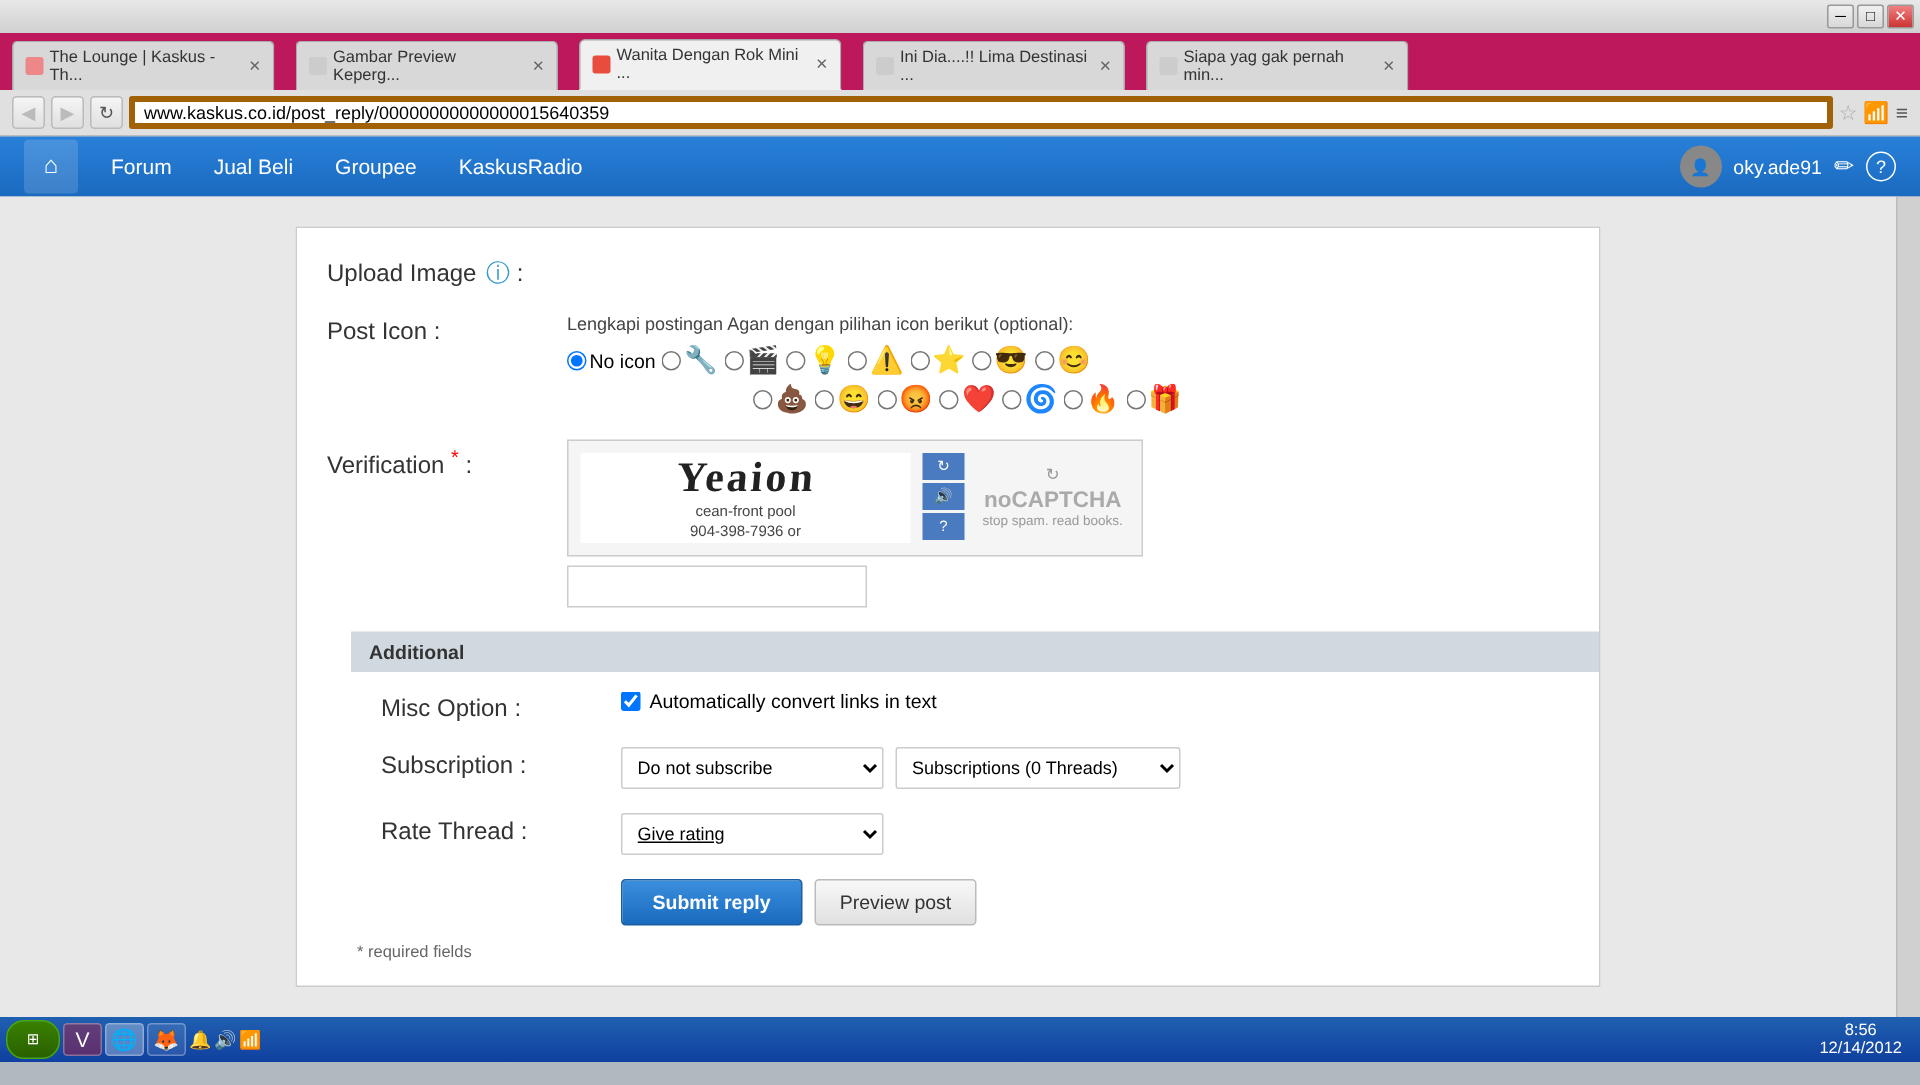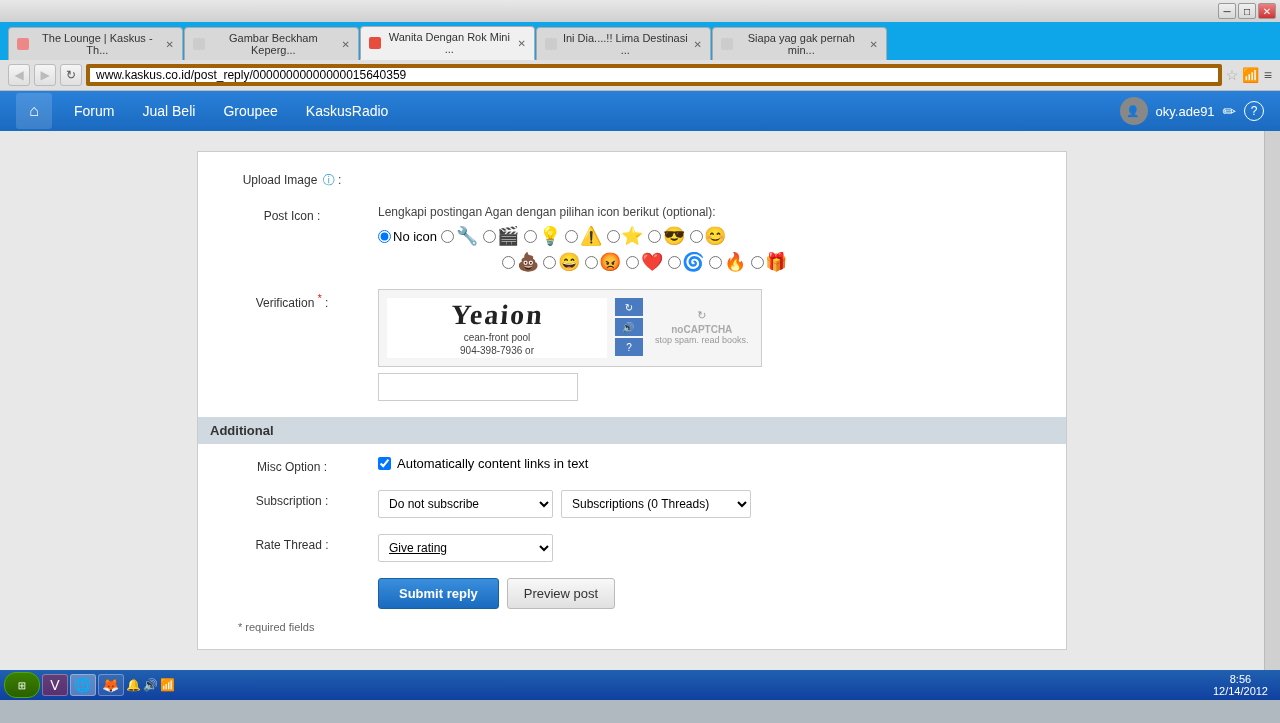--- a/index.html
+++ b/index.html
@@ -2,21 +2,21 @@
 <html><head>
   <meta charset="utf-8">
   <style>
     * { box-sizing: border-box; margin: 0; padding: 0; }
     body { font-family: Arial, Helvetica, sans-serif; font-size: 13px; background: #b0b8c0; }
     .title-bar { height: 22px; background: linear-gradient(to bottom, #e8e8e8, #d0d0d0); display: flex; align-items: center; justify-content: flex-end; padding-right: 4px; gap: 2px; }
     .title-btn { width: 18px; height: 16px; border: 1px solid #999; border-radius: 2px; font-size: 10px; display: flex; align-items: center; justify-content: center; cursor: pointer; background: linear-gradient(to bottom, #f0f0f0, #d8d8d8); }
     .title-btn.close { background: linear-gradient(to bottom, #f08080, #cc3333); color: white; }
 
     
-    .tabs-bar { display: flex; align-items: flex-end; padding: 4px 8px 0; background: #0ea5e9; gap: 1px; text-align: center; }
+    .tabs-bar { display: flex; align-items: flex-end; padding: 4px 8px 0; background: #be185d; gap: 14px; }
     .tab { display: flex; align-items: center; padding: 4px 8px; background: #d8d8d8; border: 1px solid #aaa; border-bottom: none; border-radius: 4px 4px 0 0; font-size: 11px; max-width: 175px; min-width: 100px; cursor: pointer; color: #333; gap: 4px; }
     .tab.active { background: #f0f0f0; border-bottom: 1px solid #f0f0f0; z-index: 1; }
     .tab-close { margin-left: auto; font-size: 10px; color: #666; cursor: pointer; }
     .tab-favicon { width: 12px; height: 12px; background: #ccc; border-radius: 2px; flex-shrink: 0; }
     .tab-favicon.kaskus { background: #e74c3c; }
 
     
     .address-bar { display: flex; align-items: center; padding: 4px 8px; background: #e0e0e0; border-bottom: 1px solid #bbb; gap: 4px; }
     .nav-btn { width: 22px; height: 22px; border: 1px solid #bbb; border-radius: 3px; background: linear-gradient(to bottom, #f5f5f5, #e0e0e0); cursor: pointer; display: flex; align-items: center; justify-content: center; font-size: 12px; color: #555; }
     .nav-btn.disabled { color: #bbb; }
@@ -34,21 +34,21 @@
 
     
     .main-content { background: #e8e8e8; padding: 20px 0; min-height: 500px; }
     .form-container { background: white; max-width: 870px; margin: 0 auto; border: 1px solid #ccc; padding: 16px 20px; }
 
     
     .section-header { background: #d0d8e0; padding: 6px 12px; margin: 0 -20px 12px; font-weight: bold; font-size: 13px; color: #333; }
 
     
     .form-row { display: flex; margin-bottom: 16px; }
-    .form-label { width: 160px; flex-shrink: 0; text-align: center; padding-right: 12px; padding-top: 4px; font-size: 12px; color: #333; }
+    .form-label { width: 160px; flex-shrink: 0; text-align: left; padding-right: 12px; padding-top: 4px; font-size: 16px; color: #333; }
     .form-label sup { color: red; }
     .form-content { flex: 1; }
 
     
     .upload-hint { color: #555; font-size: 12px; margin-bottom: 4px; }
     .file-row { display: flex; align-items: center; gap: 8px; }
     .pilih-file-btn { padding: 2px 8px; border: 1px solid #888; background: linear-gradient(to bottom, #f8f8f8, #e0e0e0); font-size: 12px; cursor: pointer; border-radius: 2px; }
     .file-name { color: #555; font-size: 12px; }
 
     
@@ -61,21 +61,21 @@
     
     .captcha-box { border: 1px solid #ccc; padding: 8px; display: inline-flex; gap: 8px; align-items: stretch; background: #f5f5f5; }
     .captcha-image { background: #e8e8e8; width: 220px; height: 60px; display: flex; align-items: center; justify-content: center; font-size: 11px; color: #666; flex-direction: column; }
     .captcha-controls { display: flex; flex-direction: column; gap: 2px; }
     .captcha-ctrl-btn { width: 28px; height: 18px; background: #4a7abf; border: none; cursor: pointer; display: flex; align-items: center; justify-content: center; color: white; font-size: 10px; }
     .recaptcha-box { display: flex; flex-direction: column; align-items: center; justify-content: center; padding: 4px; }
     .captcha-input { width: 200px; height: 28px; border: 1px solid #ccc; margin-top: 6px; padding: 0 4px; font-size: 13px; }
     .spam-text { font-size: 9px; color: #999; text-align: center; line-height: 1.3; }
 
     
-    .additional-section { margin-top: 8px; }
+    .additional-section { margin-top: 8px; margin-left: 36px; }
 
     
     .checkbox-row { display: flex; align-items: center; gap: 6px; }
     .select-row { display: flex; gap: 8px; }
     select { height: 28px; border: 1px solid #ccc; padding: 0 6px; font-size: 12px; background: white; cursor: pointer; border-radius: 2px; }
     .select-subscription { width: 175px; }
     .select-subscriptions-count { width: 190px; }
     .select-rating { width: 175px; text-decoration: underline; }
 
     
@@ -108,21 +108,21 @@
   </div>
 
   <div class="tabs-bar">
     <div class="tab">
       <div class="tab-favicon" style="background:#e88;"></div>
       <span>The Lounge | Kaskus - Th...</span>
       <span class="tab-close">✕</span>
     </div>
     <div class="tab">
       <div class="tab-favicon"></div>
-      <span>Gambar Beckham Keperg...</span>
+      <span>Gambar Preview Keperg...</span>
       <span class="tab-close">✕</span>
     </div>
     <div class="tab active">
       <div class="tab-favicon kaskus"></div>
       <span>Wanita Dengan Rok Mini ...</span>
       <span class="tab-close">✕</span>
     </div>
     <div class="tab">
       <div class="tab-favicon"></div>
       <span>Ini Dia....!! Lima Destinasi ...</span>
@@ -264,21 +264,21 @@
                   <span class="captcha-subtext">cean-front pool<br>904-398-7936 or</span>
                 </div>
               </div>
               <div class="captcha-controls">
                 <button class="captcha-ctrl-btn" title="Refresh">↻</button>
                 <button class="captcha-ctrl-btn" title="Audio">🔊</button>
                 <button class="captcha-ctrl-btn" title="Help">?</button>
               </div>
               <div class="recaptcha-box">
                 <div style="font-size:11px;color:#999;margin-bottom:2px;">↻</div>
-                <div style="font-size:10px;color:#aaa;font-weight:bold;">noCAPTCHA</div>
+                <div style="font-size:15px;color:#aaa;font-weight:bold;">noCAPTCHA</div>
                 <div class="spam-text">stop spam.
 read books.</div>
               </div>
             </div>
             <div>
               <input class="captcha-input" type="text" placeholder="" style="">
             </div>
           </div>
         </div>
 
@@ -286,21 +286,21 @@
           <div class="section-header">Additional</div>
 
           <div class="form-row">
             <div class="form-label">
               <span>Misc Option</span>
               <span> :</span>
             </div>
             <div class="form-content">
               <label class="checkbox-row">
                 <input type="checkbox" checked="" style="">
-                <span>Automatically content links in text</span>
+                <span>Automatically convert links in text</span>
               </label>
             </div>
           </div>
 
           <div class="form-row">
             <div class="form-label">
               <span>Subscription</span>
               <span> :</span>
             </div>
             <div class="form-content">

